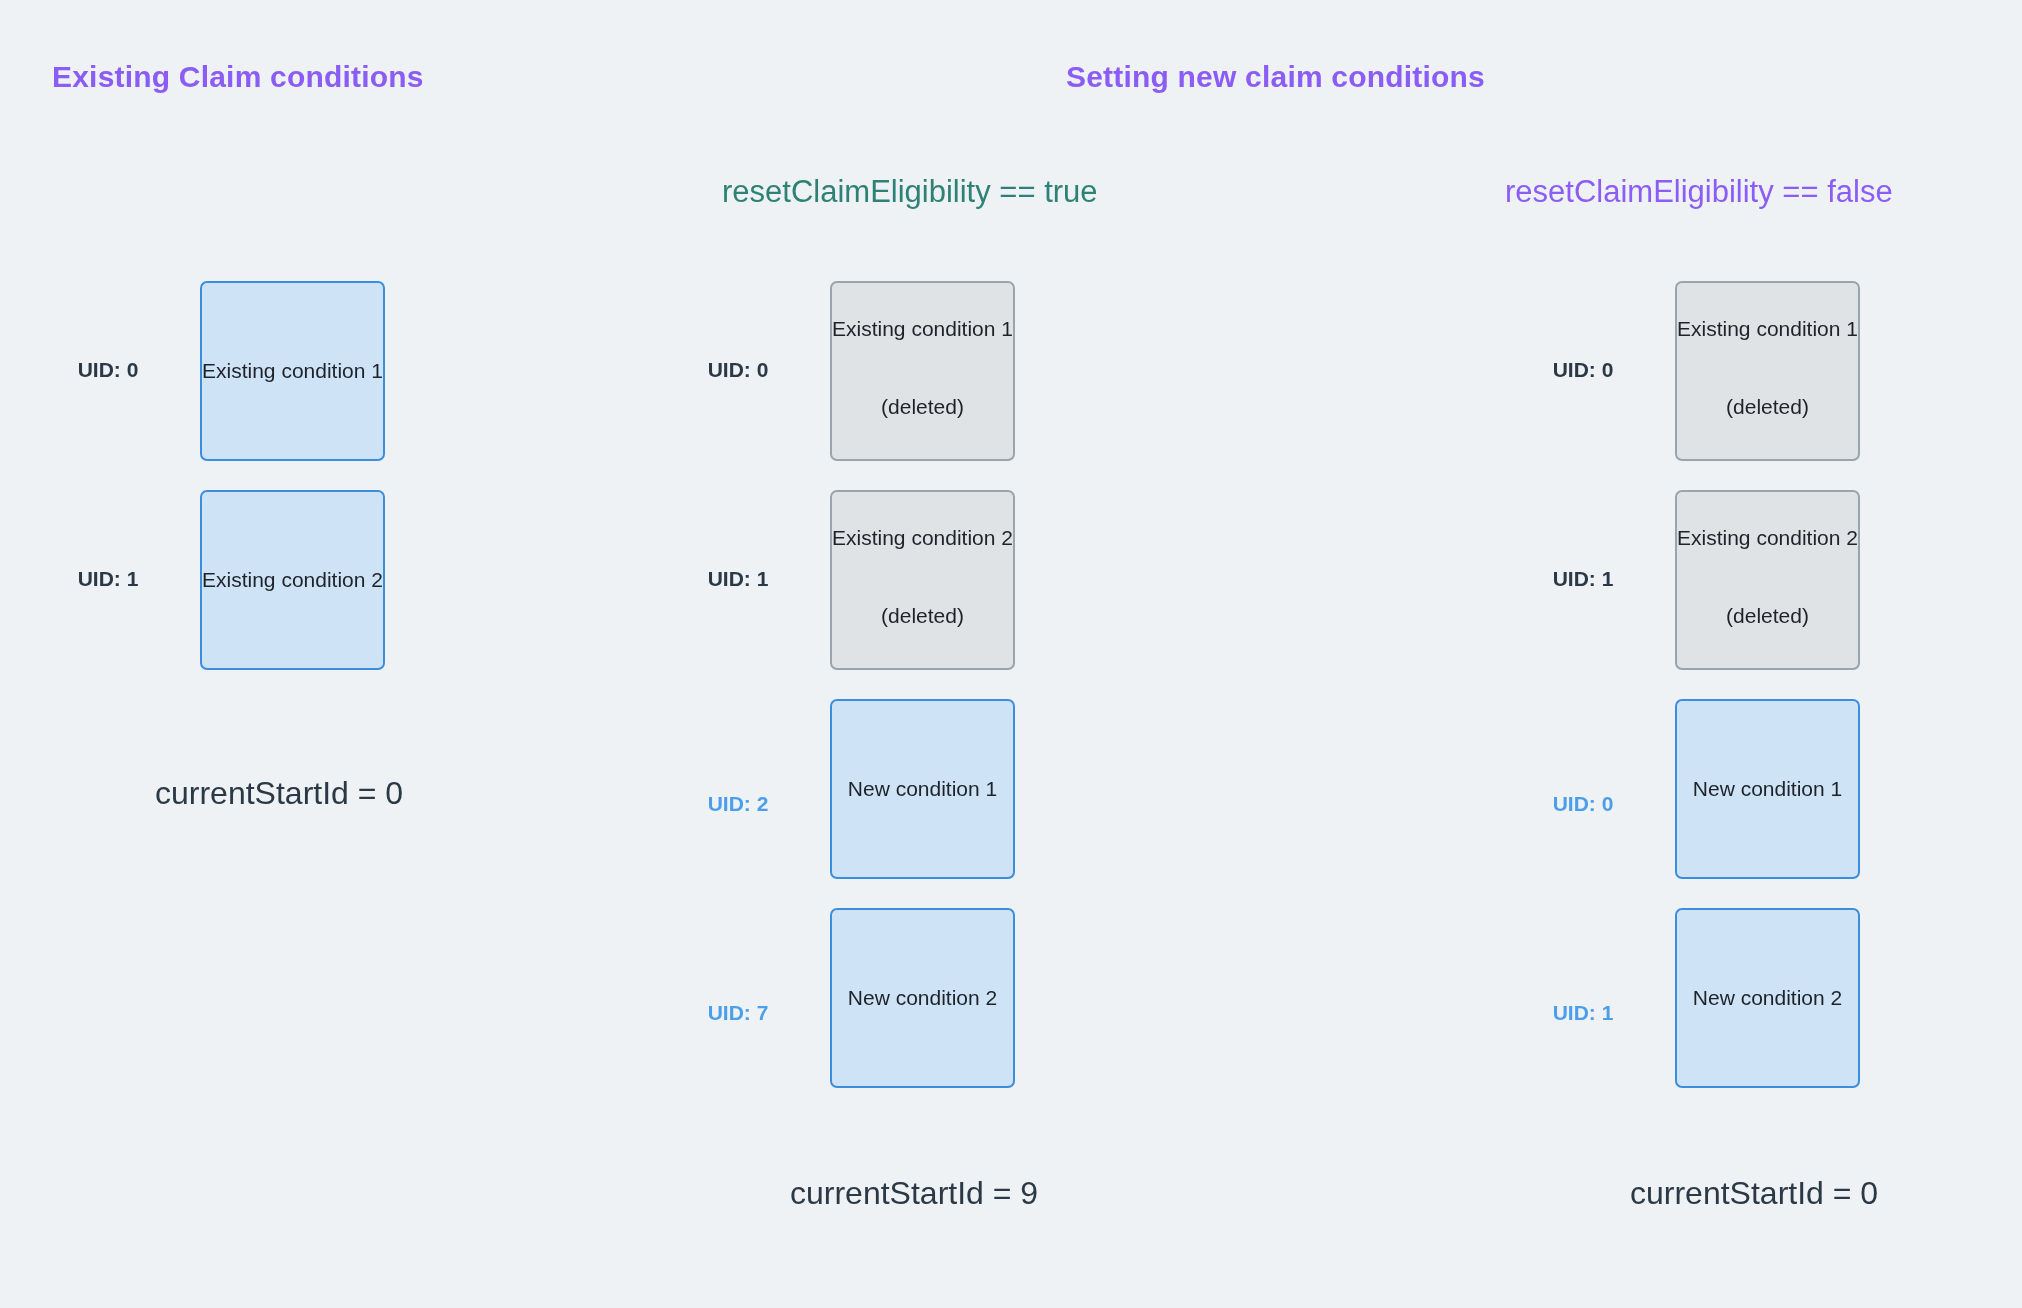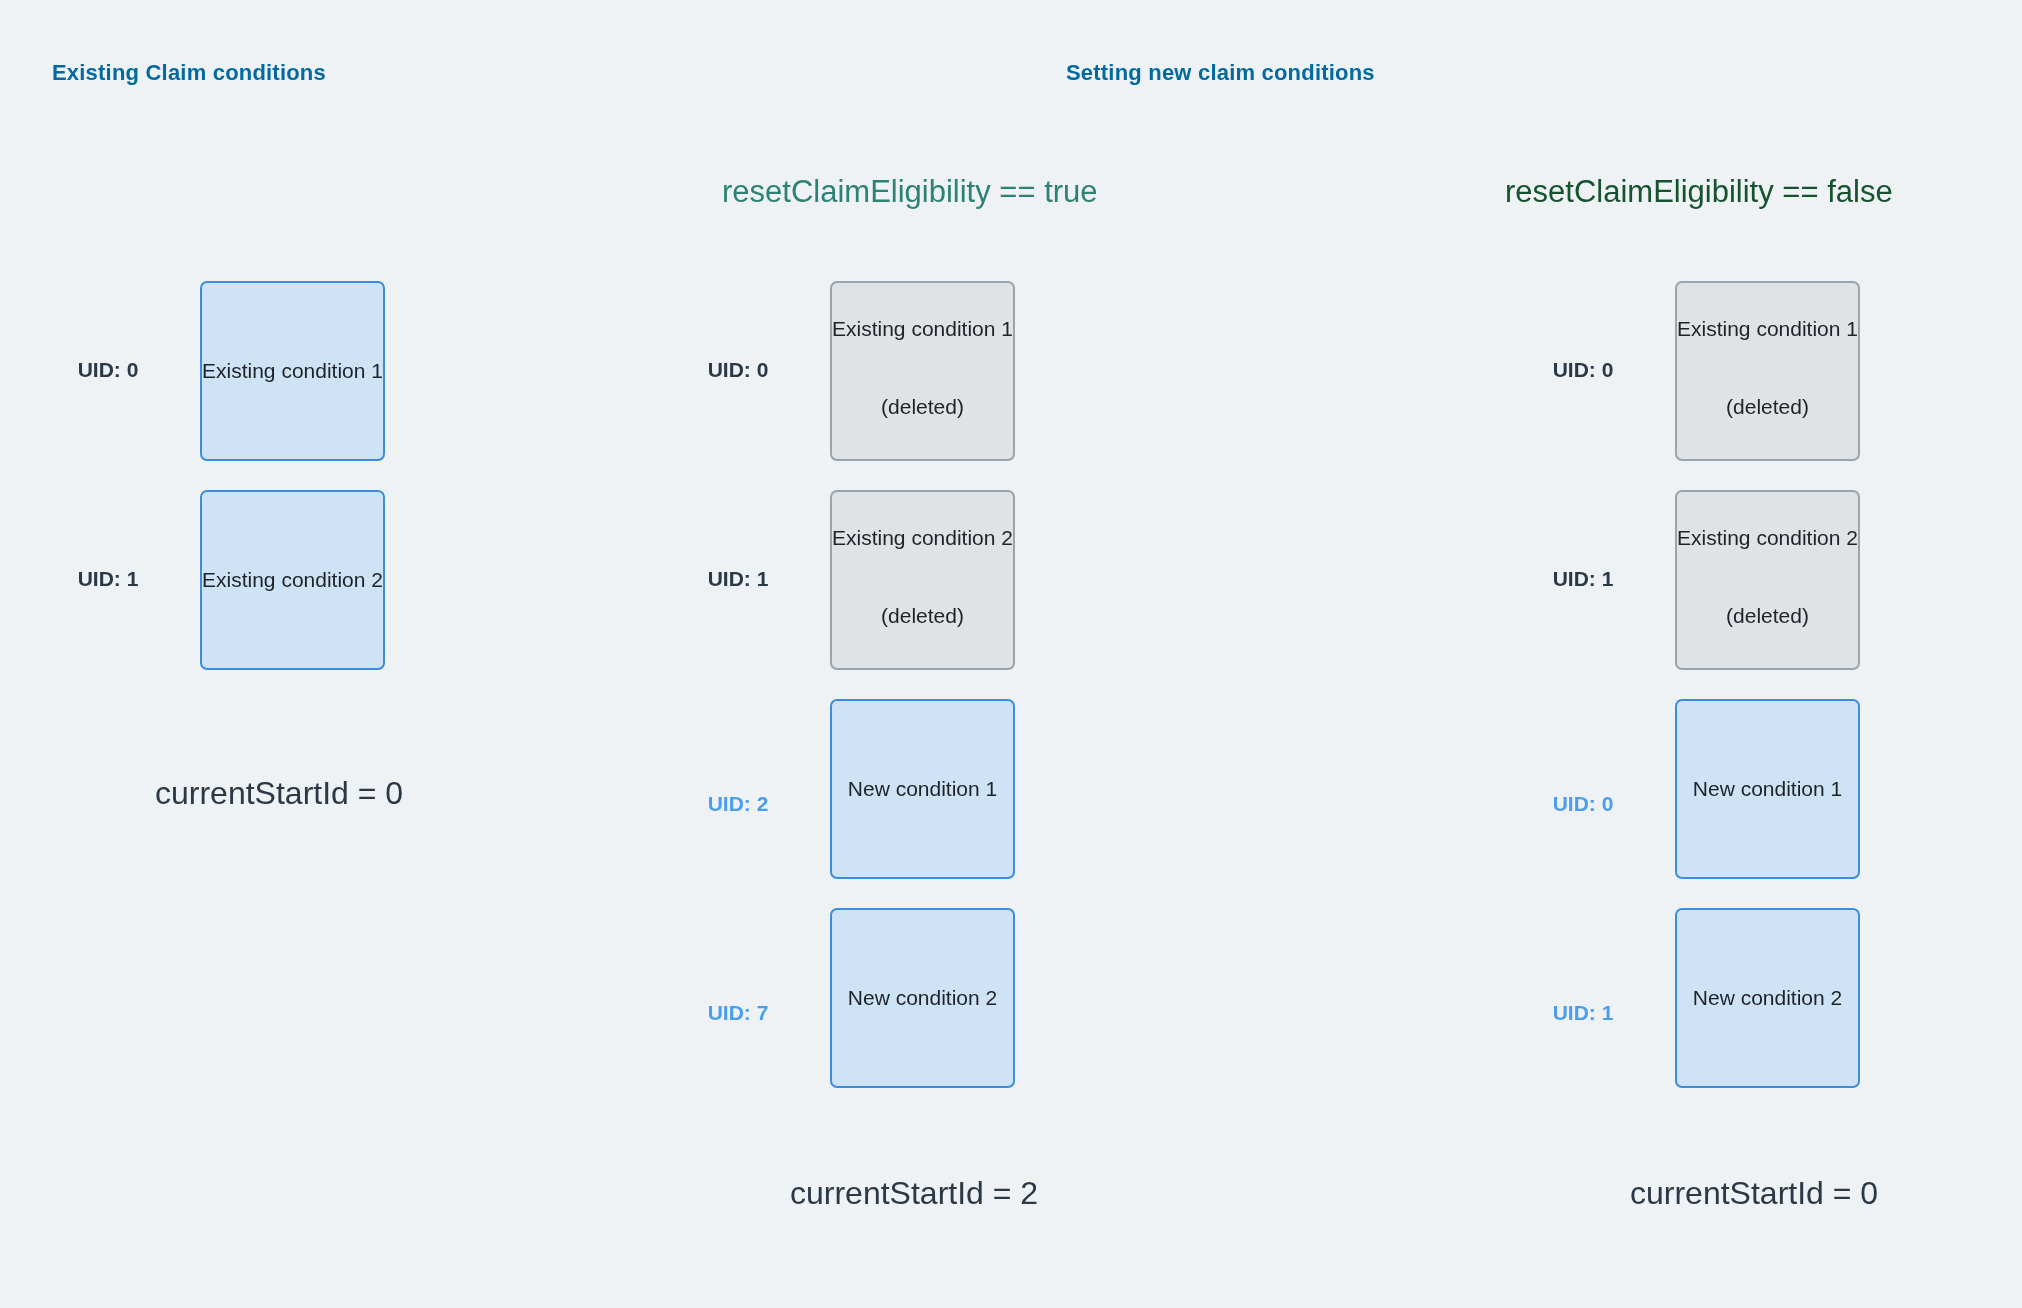--- a/index.html
+++ b/index.html
@@ -12,39 +12,39 @@
     height: 1308px;
     position: relative;
     overflow: hidden;
     font-family: "Liberation Sans", sans-serif;
     color: #2b3640;
   }
 
   
   .heading {
     position: absolute;
-    font-size: 22px;
+    font-size: 30px;
     font-weight: bold;
-    color: #0369a1;
+    color: #8b5cf6;
     letter-spacing: 0.2px;
     white-space: nowrap;
     text-align: right;
   }
   #heading-left  { left: 52px;  top: 60px; }
   #heading-right { left: 1066px; top: 60px; }
 
   
   .cond-expr {
     position: absolute;
     font-size: 31px;
     white-space: nowrap;
     margin-top: 40px;
   }
   #expr-true  { left: 722px;  top: 134px; color: #2d8275; }
-  #expr-false { left: 1505px; top: 134px; color: #14532d; }
+  #expr-false { left: 1505px; top: 134px; color: #8b5cf6; }
 
   
   .cond-box {
     position: absolute;
     width: 185px;
     height: 180px;
     border-radius: 7px;
     box-sizing: border-box;
     display: flex;
     flex-direction: column;
@@ -145,15 +145,15 @@
       <span class="title">New condition 1</span>
     </div>
     <div class="uid-label accent" style="top: 985px; left: 1523px; width: 120px;">UID: 1</div>
     <div class="cond-box blue" style="left: 1675px; top: 908px;">
       <span class="title">New condition 2</span>
     </div>
   </div>
 
 <div class="start-id" id="start-id-left">currentStartId = 0</div>
 
-<div class="start-id" id="start-id-mid">currentStartId = 2</div>
+<div class="start-id" id="start-id-mid">currentStartId = 9</div>
 
 <div class="start-id" id="start-id-right">currentStartId = 0</div>
 
 </body></html>

